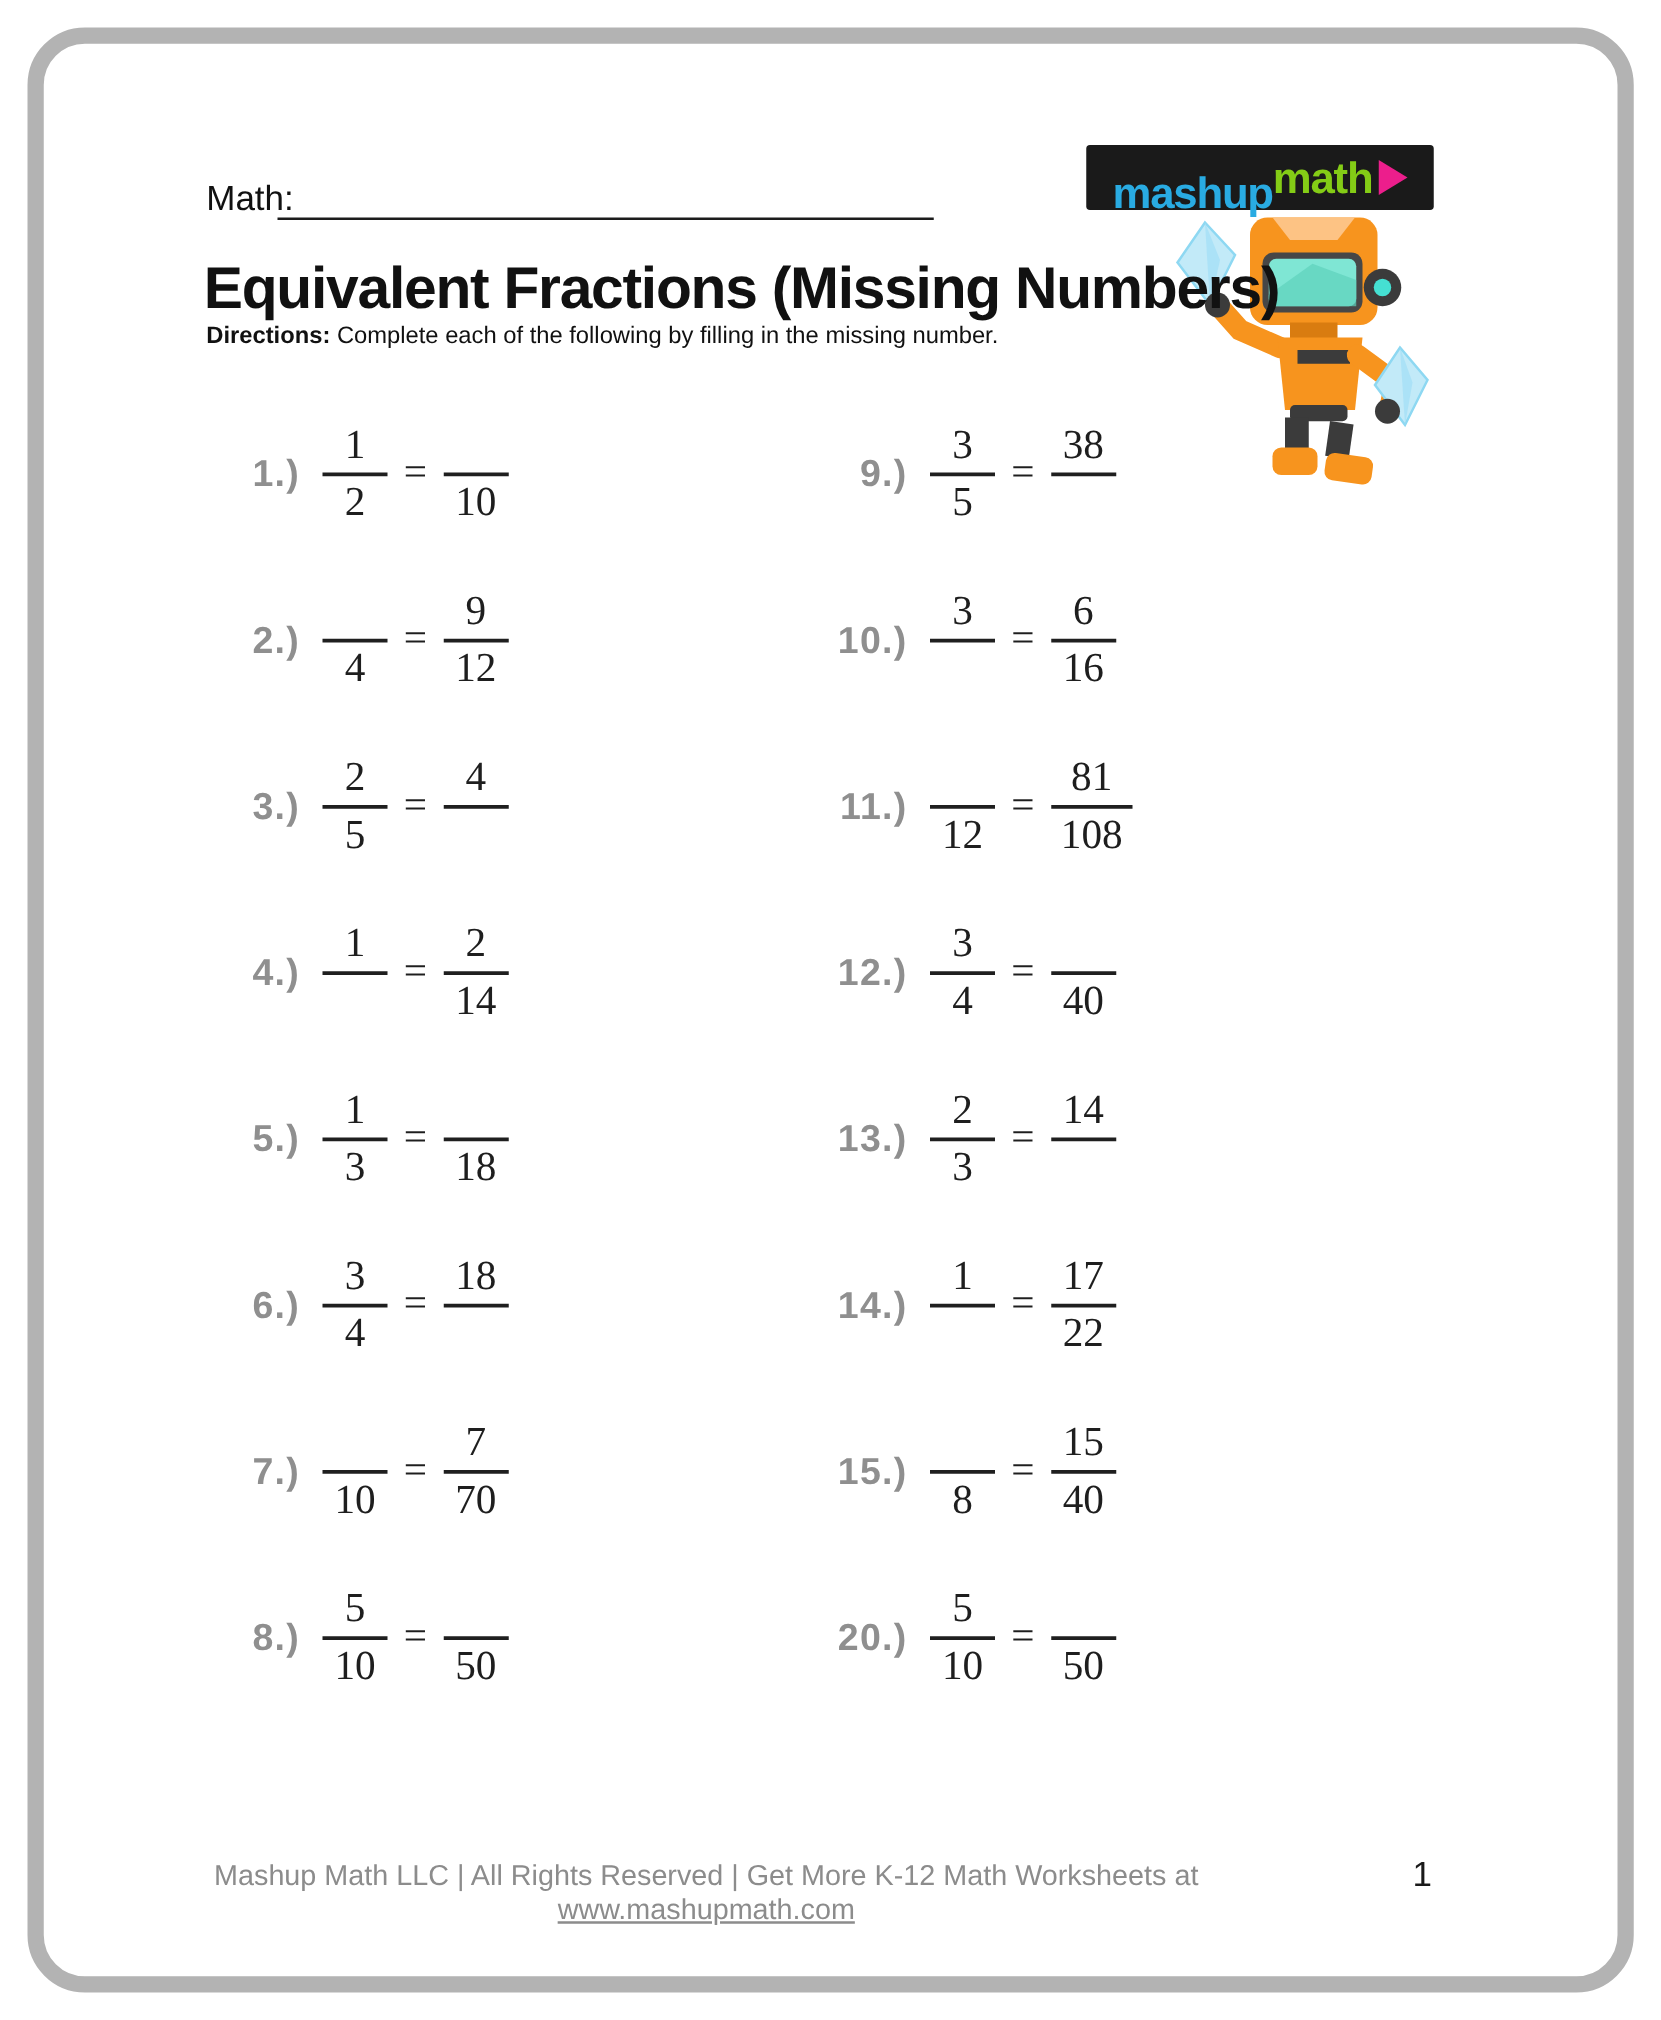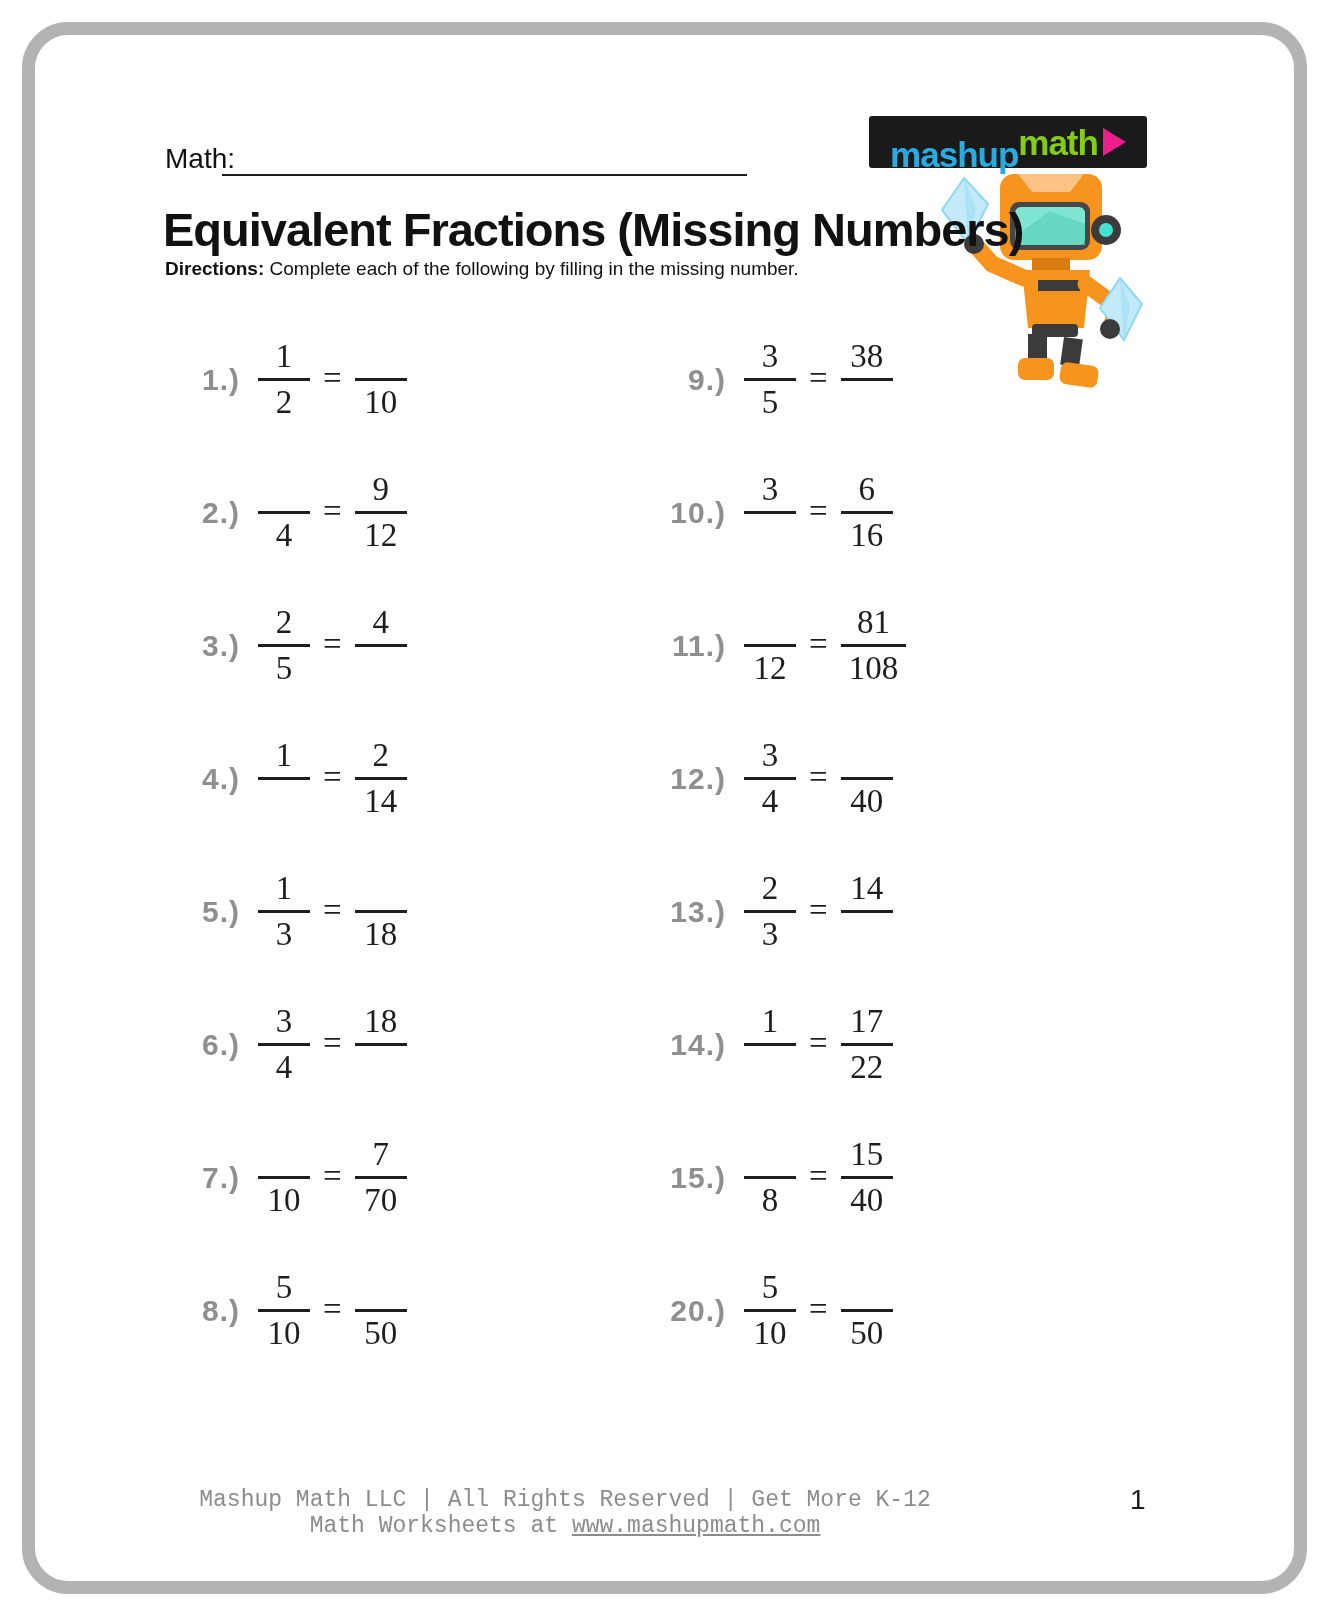--- a/index.html
+++ b/index.html
@@ -35,21 +35,21 @@
   .equation{display:flex;align-items:center;font-family:"Liberation Serif", serif;color:#1e1e1e;}
   .frac{display:inline-flex;flex-direction:column;align-items:stretch;}
   .f-top,.f-bot{display:flex;justify-content:center;min-width:36px;padding:0 8px;
                 height:41px;font-size:33px;line-height:1;}
   .f-top{align-items:flex-end;padding-bottom:5px;}
   .f-bot{border-top:3px solid #1f1f1f;align-items:flex-start;padding-top:5px;}
   .p-eq{font-size:33px;margin:0 13px;padding-bottom:2px;}
 
   
   .footer{position:absolute;left:165px;top:1487px;width:800px;text-align:center;
-          font-size:23px;color:#8c8c8c;font-family:Liberation Mono, monospace;}
+          font-size:23px;color:#8c8c8c;}
   .footer .link{text-decoration:underline;color:#8c8c8c;}
   .page-num{position:absolute;left:1130px;top:1484px;font-size:28px;color:#1a1a1a;}
 </style>
 </head>
 <body>
 
 <div class="canvas">
   <div class="page-frame"></div>
 
   <div class="name-row">Math:</div>

